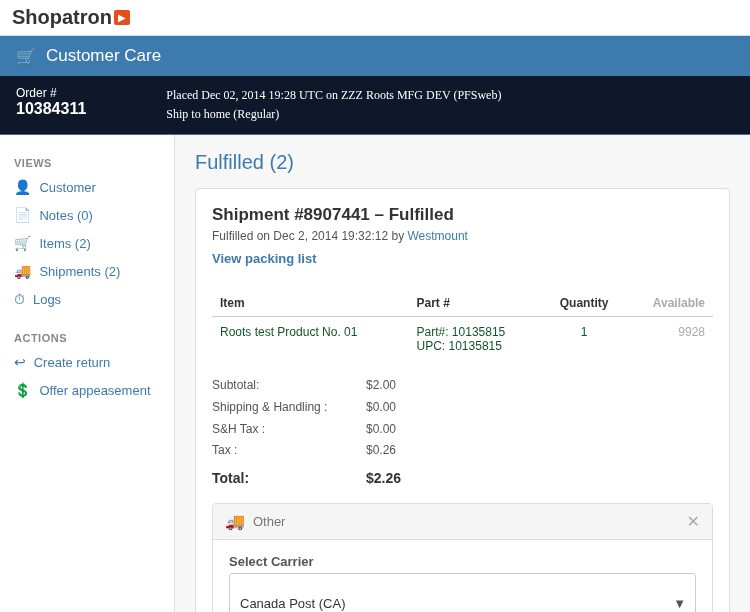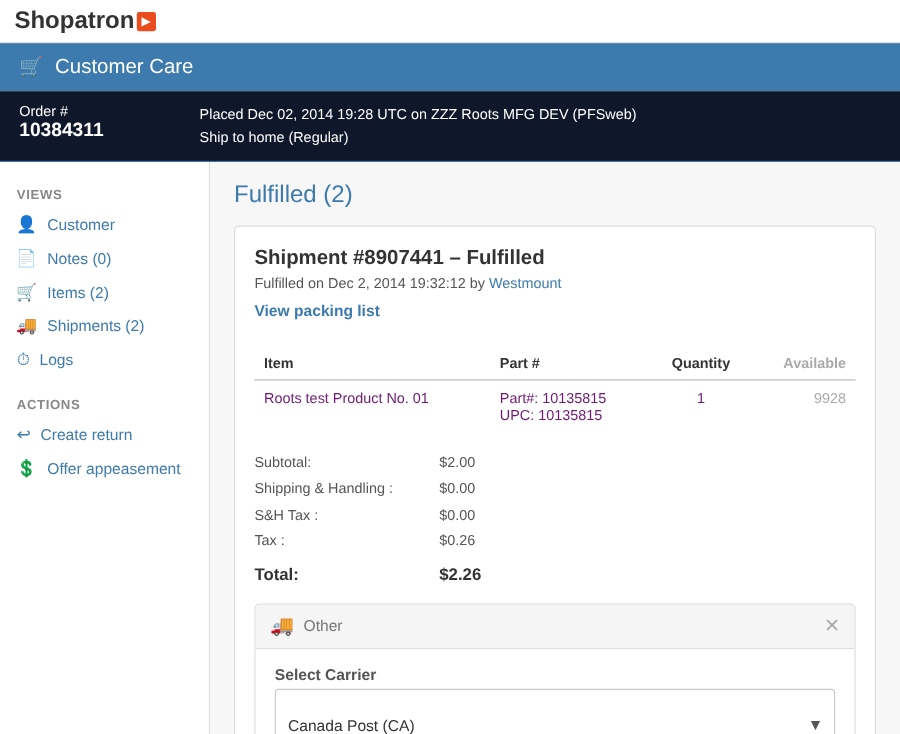--- a/index.html
+++ b/index.html
@@ -10,21 +10,21 @@
     .logo-text { font-size: 20px; font-weight: bold; color: #333; }
     .logo-icon { display: inline-block; background: #e84c1f; color: white; font-size: 10px; padding: 2px 4px; border-radius: 2px; margin-left: 2px; vertical-align: super; }
 
     .nav-bar { background: #3d7aad; color: white; padding: 10px 16px; display: flex; align-items: center; gap: 10px; }
     .nav-bar-title { font-size: 17px; font-weight: normal; }
     .cart-icon-nav { font-size: 16px; }
 
     .order-bar { background: #0f172a; color: white; padding: 10px 16px; display: flex; gap: 80px; border-bottom: 1px solid #3a6f9e; }
     .order-num-label { font-size: 12px; }
     .order-num-value { font-size: 16px; font-weight: bold; }
-    .order-info-right { font-size: 12px; line-height: 1.6; }
+    .order-info-right { font-size: 12px; line-height: 1.6; font-family: Liberation Serif, serif; }
 
     
     .main-layout { display: flex; height: calc(612px - 110px); }
 
     
     .sidebar { width: 175px; padding: 14px 0; border-right: 1px solid #e0e0e0; flex-shrink: 0; }
     .sidebar-section-title { font-size: 11px; font-weight: bold; color: #888; padding: 8px 14px 4px; letter-spacing: 0.5px; }
     .sidebar-item { display: flex; align-items: center; gap: 8px; padding: 6px 14px; cursor: pointer; color: #3d7aad; font-size: 13px; }
     .sidebar-icon { font-size: 14px; color: #3d7aad; }
     .sidebar-section-actions { margin-top: 10px; }
@@ -36,21 +36,21 @@
     
     .shipment-card { background: white; border: 1px solid #ddd; border-radius: 4px; padding: 16px; margin-bottom: 16px; }
     .shipment-title { font-size: 17px; font-weight: bold; color: #333; margin-bottom: 4px; }
     .shipment-sub { font-size: 12px; color: #555; margin-bottom: 8px; }
     .shipment-sub a { color: #3d7aad; text-decoration: none; text-align: right; }
     .view-packing { color: #3d7aad; font-size: 13px; font-weight: bold; cursor: pointer; text-decoration: none; margin-bottom: 14px; display: inline-block; }
 
     
     .items-table { width: 100%; border-collapse: collapse; margin-top: 10px; margin-bottom: 14px; }
     .items-table th { text-align: left; font-size: 12px; color: #333; padding: 6px 8px; border-bottom: 1px solid #ccc; font-weight: bold; }
-    .items-table td { padding: 8px 8px; font-size: 12px; color: #701a75; vertical-align: top; }
+    .items-table td { padding: 8px 8px; font-size: 12px; color: #14532d; vertical-align: top; }
     .items-table .qty-col { text-align: center; }
     .items-table .avail-col { text-align: right; color: #aaa; }
 
     
     .totals-section { font-size: 12px; color: #555; line-height: 1.8; }
     .totals-row { display: flex; gap: 24px; }
     .totals-label { width: 130px; }
     .totals-value { }
     .totals-total { font-weight: bold; font-size: 14px; color: #333; }
 

